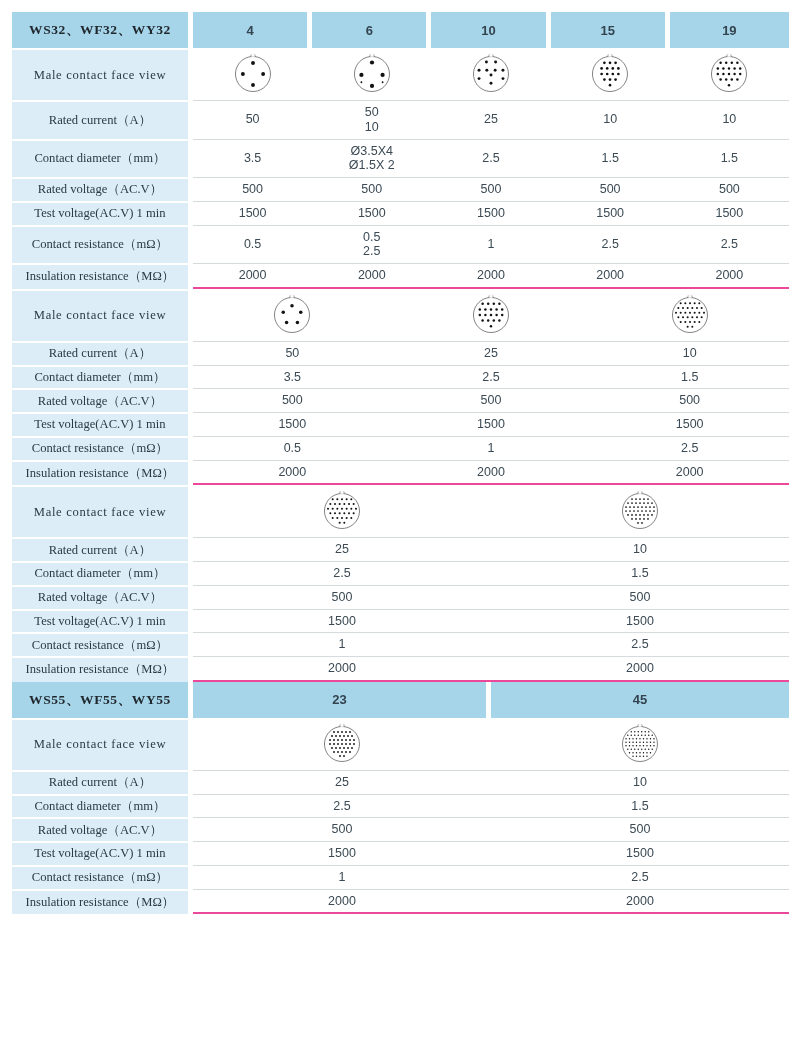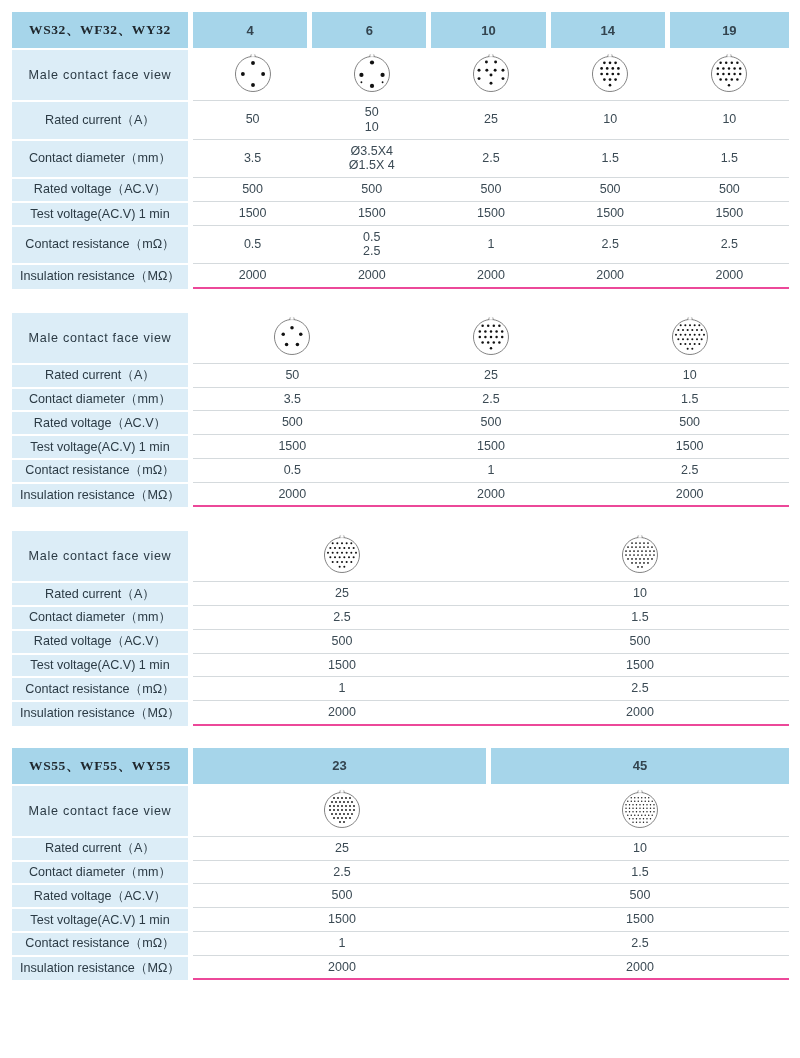--- a/index.html
+++ b/index.html
@@ -14,21 +14,20 @@
     position: relative;
     overflow: hidden;
     padding: 12px 11px 0 12px;
   }
 
   .spec-table {
     width: 777px;
     border-collapse: separate;
     border-spacing: 0;
     table-layout: fixed;
-    margin-bottom: 22px;
   }
   .spec-table:last-child { margin-bottom: 8px; }
 
   
   .hdr-series {
     background: #a6d5ea;
     color: #20282e;
     font-family: "Liberation Serif", "DejaVu Serif", serif;
     font-size: 13.5px;
     letter-spacing: .6px;
@@ -46,21 +45,21 @@
     text-align: center;
     height: 36px;
     border-right: 5px solid #ffffff;
   }
   .hdr-pin:last-child { border-right: none; }
 
   
   .lbl {
     background: #dcedf7;
     color: #2b3a44;
-    font-family: Liberation Sans, sans-serif;
+    font-family: Liberation Serif, serif;
     font-size: 12.6px;
     text-align: center;
     padding: 0 6px;
     border-top: 2px solid #ffffff;
     border-right: 5px solid #ffffff;
     white-space: nowrap;
   }
   .lbl.face { height: 52px; font-size: 12.6px; letter-spacing: .7px; }
 
   
@@ -100,21 +99,21 @@
         <col style="width: 119.2px;">
         <col style="width: 119.2px;">
         <col style="width: 119.2px;">
       </colgroup>
       <tbody>
         <tr>
           <th class="hdr-series">WS32、WF32、WY32</th>
           <th class="hdr-pin">4</th>
           <th class="hdr-pin">6</th>
           <th class="hdr-pin">10</th>
-          <th class="hdr-pin">14</th>
+          <th class="hdr-pin">15</th>
           <th class="hdr-pin">19</th>
         </tr>
         <tr>
           <td class="lbl face">Male  contact  face  view</td>
           <td class="val face">
             <svg class="conn" viewBox="0 0 100 100" width="46" height="46" aria-label="4 pin male contact face view">
               <path class="shell" d="M 50 12 A 38 38 0 1 1 49.9 12 Z"></path>
               <path d="M 45.4 12.6 L 46.1 7.6 L 53.9 7.6 L 54.6 12.6" fill="#ffffff" stroke="#3c3c3c" stroke-width="1.3" stroke-linejoin="miter"></path>
               <rect x="46.4" y="6.6" width="7.2" height="3.2" fill="#ffffff" stroke="none"></rect>
               <circle class="pin-lg" cx="50.00" cy="26.00" r="4.20"></circle>
@@ -211,21 +210,21 @@
           </td>
           <td class="val">25</td>
           <td class="val">10</td>
           <td class="val">10</td>
         </tr>
         <tr>
           <td class="lbl">Contact diameter（mm）</td>
           <td class="val">3.5</td>
           <td class="val">
             <span class="sub">Ø3.5X4</span>
-            <span class="sub">Ø1.5X 4</span>
+            <span class="sub">Ø1.5X 2</span>
           </td>
           <td class="val">2.5</td>
           <td class="val">1.5</td>
           <td class="val">1.5</td>
         </tr>
         <tr>
           <td class="lbl">Rated voltage（AC.V）</td>
           <td class="val">500</td>
           <td class="val">500</td>
           <td class="val">500</td>

